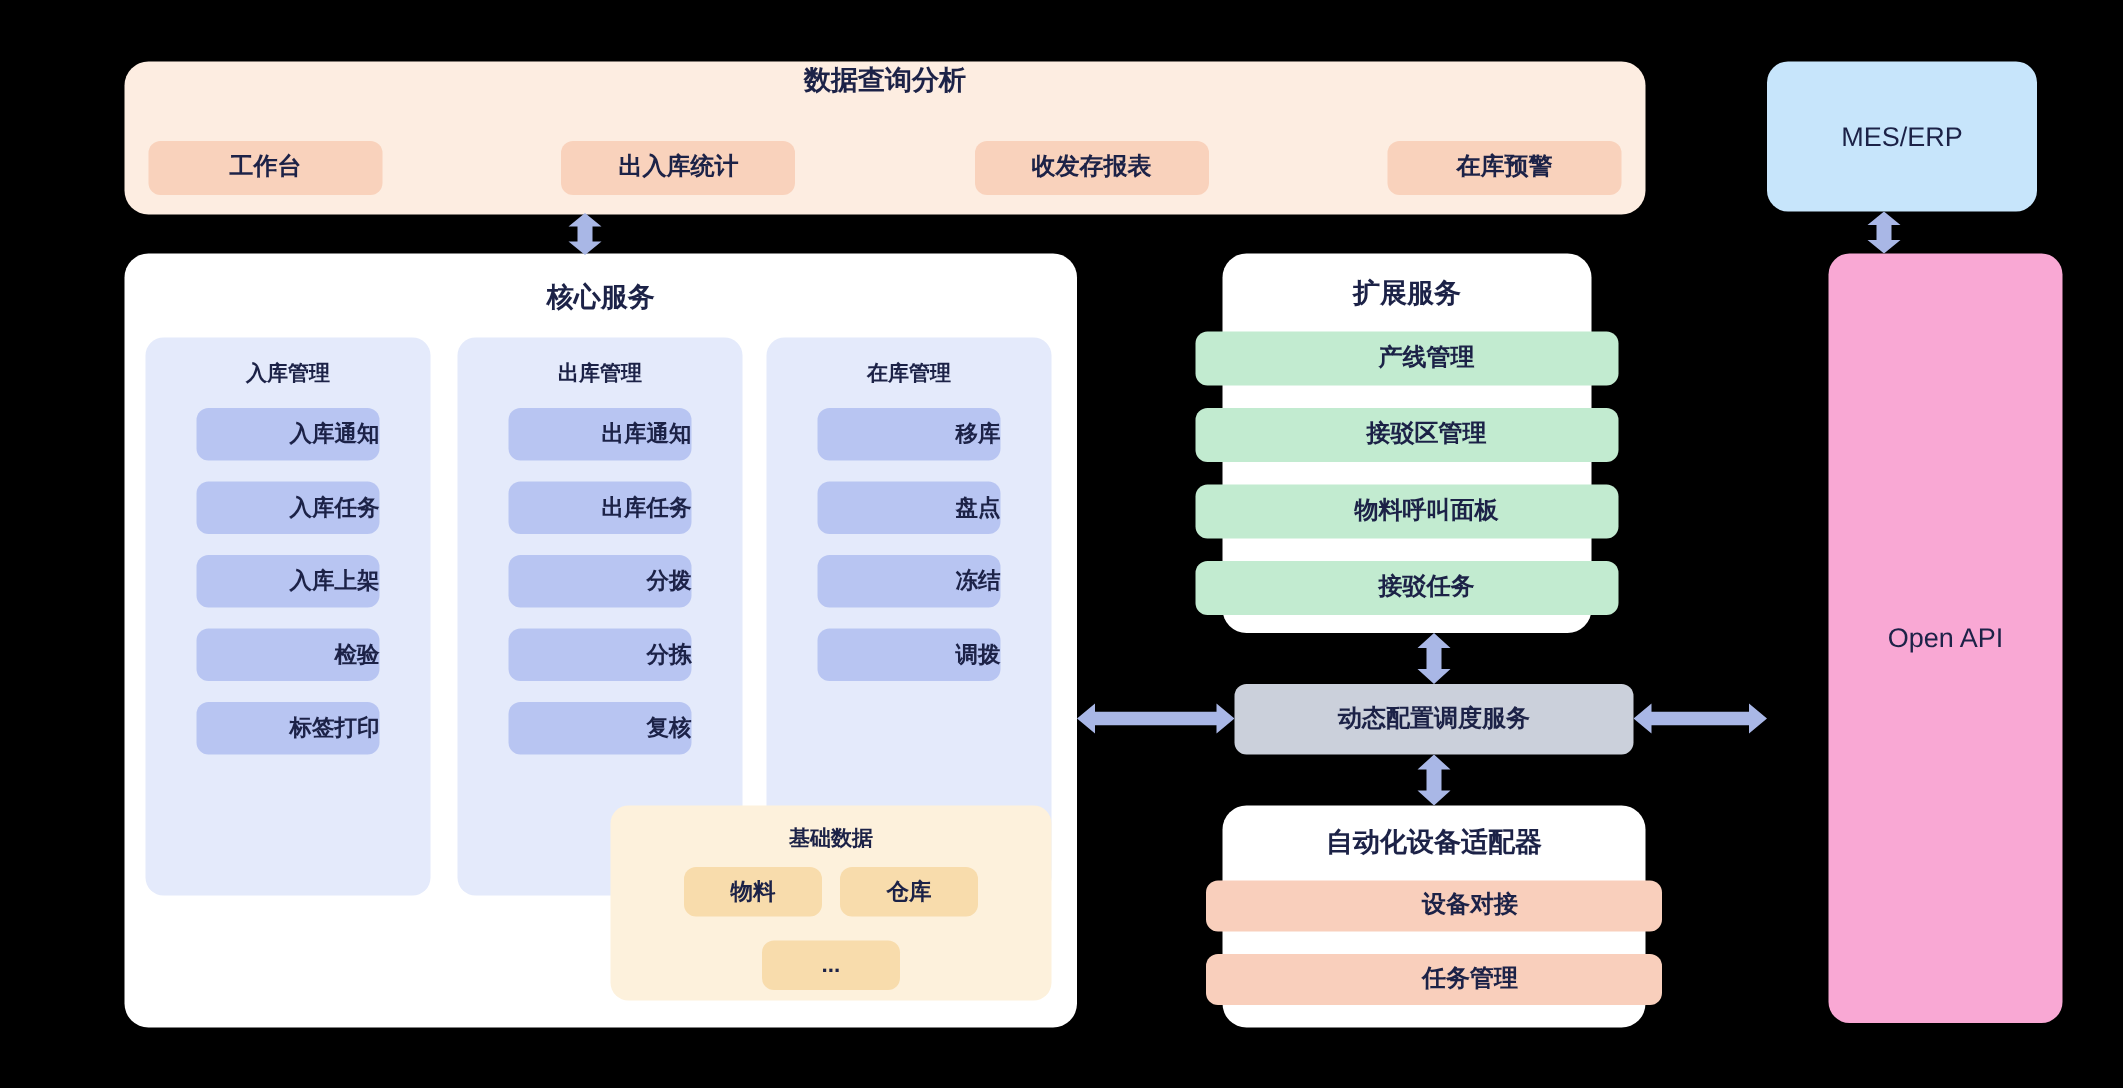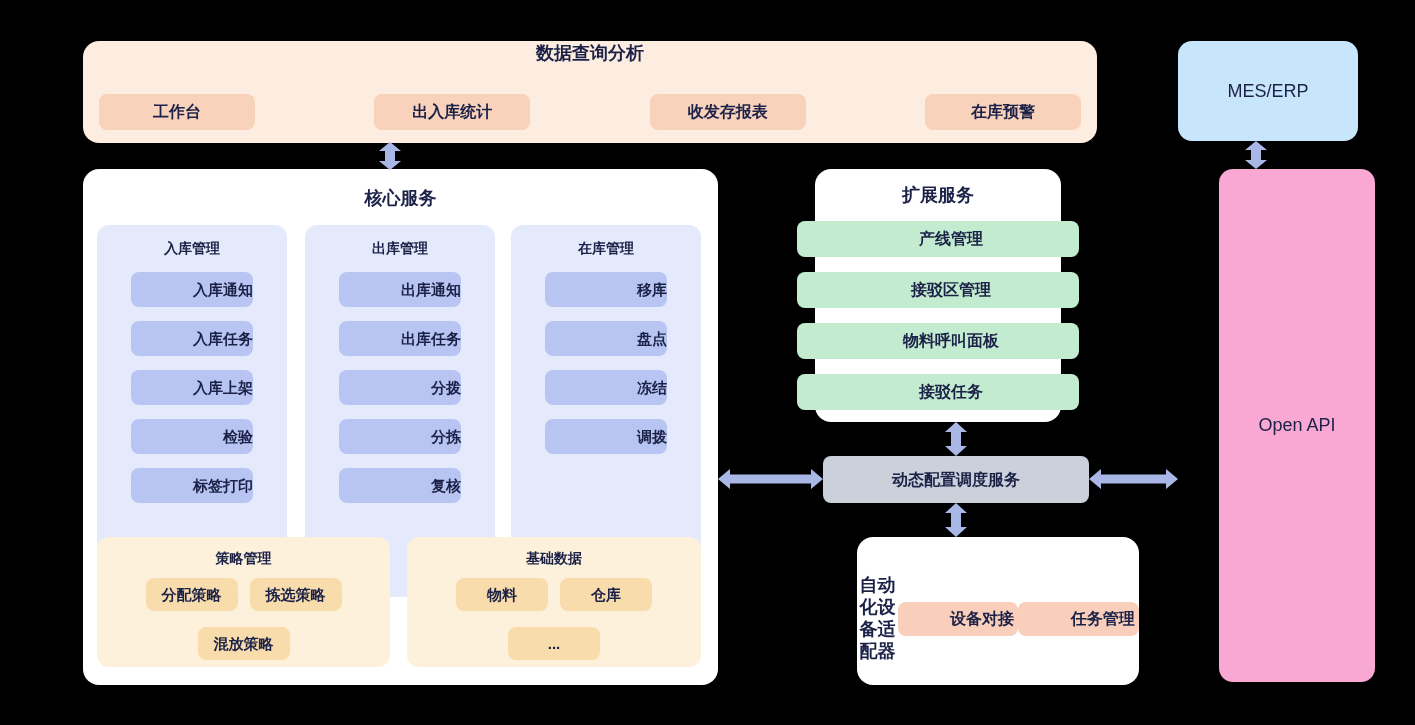--- a/index.html
+++ b/index.html
@@ -41,21 +41,21 @@
   .ext .panel-title{padding-top:15px;}
   .green-chip{width:256px;height:36px;line-height:36px;background:#C2EBD0;border-radius:8px;
               text-align:center;font-size:16px;font-weight:600;margin-top:15px;padding-left:26px;}
   .green-chip:nth-of-type(1){margin-top:12px;}
 
   
   .graybox{position:absolute;left:823px;top:456px;width:266px;height:47px;background:#CBD0DB;
            border-radius:8px;text-align:center;line-height:47px;font-size:16px;font-weight:700;}
 
   
-  .adapter{left:815px;top:537px;width:282px;height:148px;display:flex;flex-direction:row;align-items:center;margin-left:42px;}
+  .adapter{left:815px;top:537px;width:282px;height:148px;display:flex;flex-direction:column;align-items:center;}
   .adapter .panel-title{padding-top:13px;}
   .peach-chip{width:256px;height:34px;line-height:34px;background:#F9CFBC;border-radius:8px;
               text-align:center;font-size:16px;font-weight:600;margin-top:15px;padding-left:48px;}
   .peach-chip:nth-of-type(1){margin-top:15px;}
 
   
   .mes{position:absolute;left:1178px;top:41px;width:180px;height:100px;background:#C7E5FB;
        border-radius:14px;display:flex;align-items:center;justify-content:center;
        font-size:18px;font-weight:500;}
   .openapi{position:absolute;left:1178px;top:169px;width:156px;height:513px;background:#f9a8d4;
@@ -102,30 +102,20 @@
     </div>
 
     <div class="col" style="left:428px;">
       <div class="col-title">在库管理</div>
       <div class="col-chip">移库</div>
       <div class="col-chip">盘点</div>
       <div class="col-chip">冻结</div>
       <div class="col-chip">调拨</div>
     </div>
 
-    <div class="subpanel" style="left:14px;width:293px;">
-      <div class="sub-title">策略管理</div>
-      <div class="sub-row">
-        <div class="sub-chip">分配策略</div>
-        <div class="sub-chip">拣选策略</div>
-      </div>
-      <div class="sub-row">
-        <div class="sub-chip">混放策略</div>
-      </div>
-    </div>
 
     <div class="subpanel" style="left:324px;width:294px;">
       <div class="sub-title">基础数据</div>
       <div class="sub-row">
         <div class="sub-chip">物料</div>
         <div class="sub-chip">仓库</div>
       </div>
       <div class="sub-row">
         <div class="sub-chip">...</div>
       </div>

